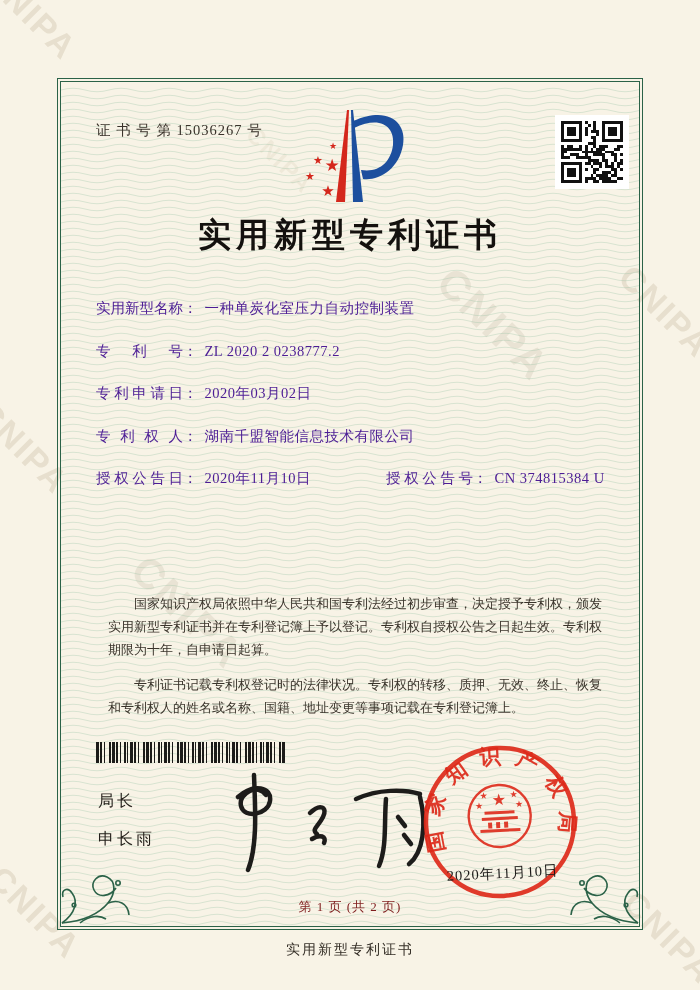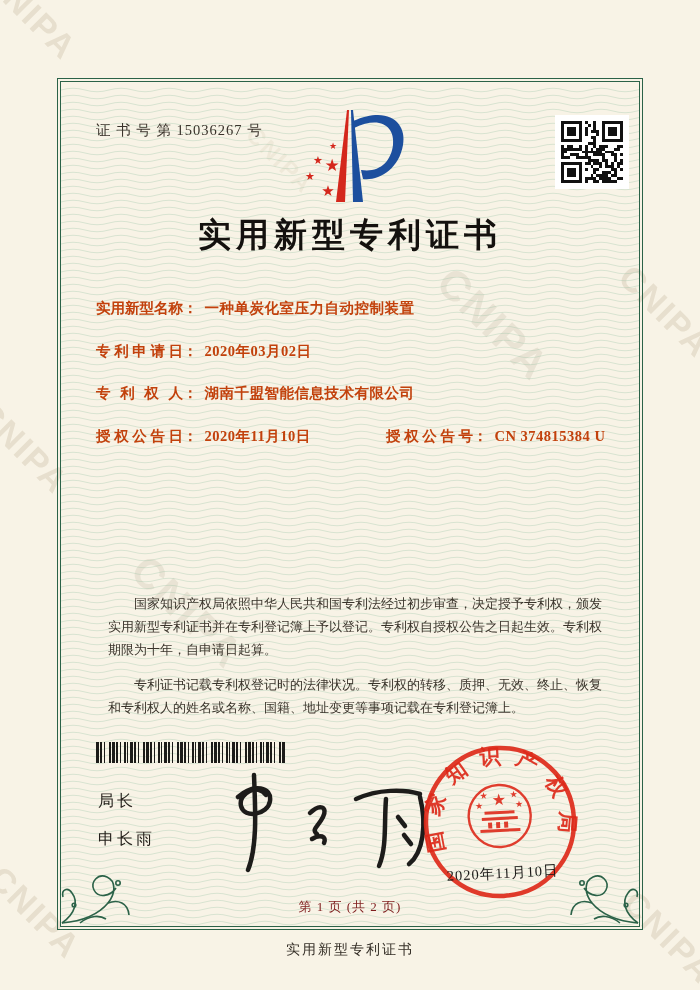--- a/index.html
+++ b/index.html
@@ -37,21 +37,21 @@
   .flourish.br{right:2px;bottom:2px;transform:scaleX(-1);}
   
   .cert-no{position:absolute;left:38px;top:42px;font-size:14.5px;letter-spacing:1px;color:#3a332b;}
   .logo{position:absolute;left:243px;top:25px;width:112px;height:102px;}
   .qr-box{position:absolute;left:497px;top:36px;width:74px;height:74px;background:#ffffff;display:flex;align-items:center;justify-content:center;}
   .title{
     position:absolute;left:0;top:134px;width:100%;text-align:center;
     font-size:33px;font-weight:bold;letter-spacing:5px;color:#14110e;margin:0;
   }
   
-  .fields{position:absolute;left:38px;top:217px;width:520px;font-size:14.5px;color:#c2410c;font-weight:bold;}
+  .fields{position:absolute;left:38px;top:217px;width:520px;font-size:14.5px;color:#4c1d95;}
   .frow{margin-bottom:18.5px;line-height:24px;white-space:nowrap;}
   .frow.addr{margin-bottom:6px;white-space:normal;}
   .flabel{display:inline-block;width:87px;text-align:justify;text-align-last:justify;vertical-align:top;}
   .fcolon{display:inline-block;margin-right:7px;vertical-align:top;}
   .fvalue{display:inline-block;vertical-align:top;letter-spacing:0.5px;}
   .frow.addr .fvalue{width:376px;line-height:22px;white-space:normal;}
   .cell-left{display:inline-block;width:290px;}
   
   .paras{position:absolute;left:38px;top:501px;width:518px;font-size:13px;line-height:23px;color:#3a342b;text-align:justify;}
   .paras p{margin:12px;text-indent:2em;}
@@ -389,20 +389,23 @@
         </svg>
     </div>
 
     <h1 class="title">实用新型专利证书</h1>
 
     <div class="fields">
       <div class="frow">
         <span class="flabel">实用新型名称</span><span class="fcolon">：</span><span class="fvalue">一种单炭化室压力自动控制装置</span>
       </div>
       <div class="frow">
+        <span class="flabel">专利号</span><span class="fcolon">：</span><span class="fvalue">ZL 2020 2 0238777.2</span>
+      </div>
+      <div class="frow">
         <span class="flabel">专利申请日</span><span class="fcolon">：</span><span class="fvalue">2020年03月02日</span>
       </div>
       <div class="frow">
         <span class="flabel">专利权人</span><span class="fcolon">：</span><span class="fvalue">湖南千盟智能信息技术有限公司</span>
       </div>
       <div class="frow">
         <span class="cell-left"><span class="flabel">授权公告日</span><span class="fcolon">：</span><span class="fvalue">2020年11月10日</span></span><span class="flabel">授权公告号</span><span class="fcolon">：</span><span class="fvalue">CN 374815384 U</span>
       </div>
     </div>
 

